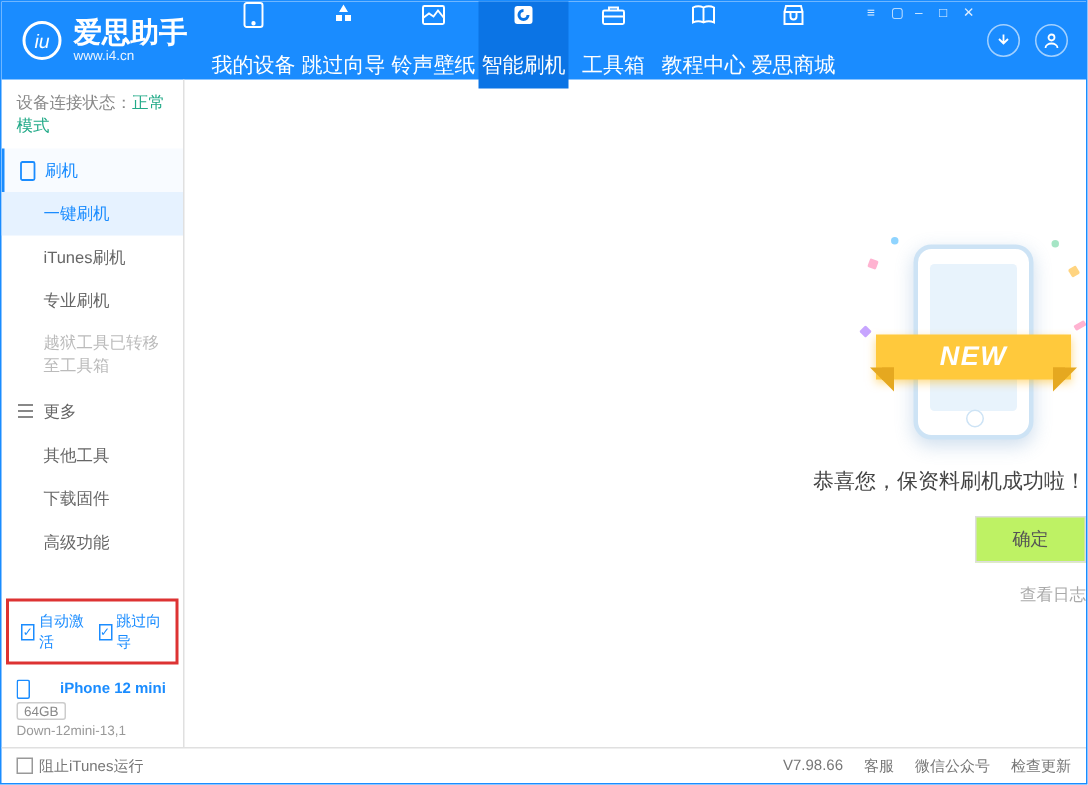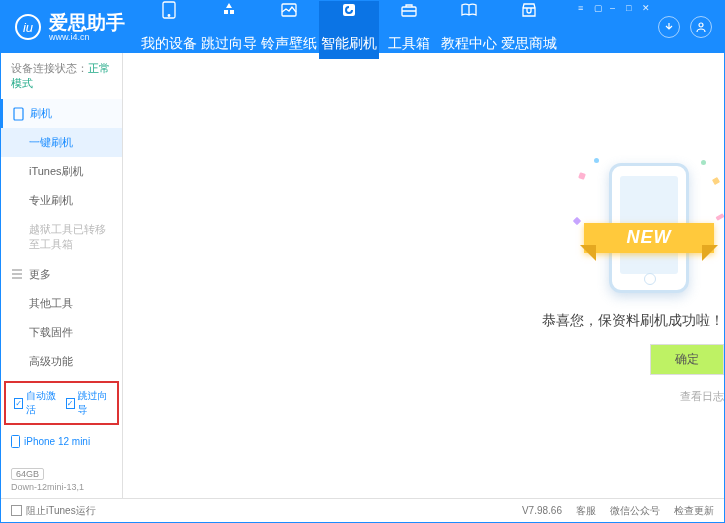--- a/index.html
+++ b/index.html
@@ -21,22 +21,22 @@
 .connstat .v{color:#2a8}
 .sec-head{display:flex;align-items:center;gap:6px;padding:7px 10px;font-size:11px;color:#666;cursor:pointer}
 .sec-head.ac{color:#1a8cff;border-left:2px solid #1a8cff;background:#f8fbff}
 .subitem{padding:7px 10px 7px 28px;cursor:pointer;color:#666}
 .subitem.ac{background:#e6f2ff;color:#1a8cff}
 .subitem.dim{color:#bbb}
 .checkrow{display:flex;gap:8px;padding:6px 8px;border:2px solid #d33;margin:4px 3px}
 .chk{display:flex;align-items:center;gap:3px;font-size:10px;color:#1a8cff;cursor:pointer}
 .chkbox{width:11px;height:11px;border:1px solid #1a8cff;display:flex;align-items:center;justify-content:center;font-size:8px;color:#1a8cff}
 .device{padding:6px 10px;font-size:10px}
-.devname{color:#1a8cff;font-weight:normal;display:flex;align-items:center;gap:4px}
-.devtag{display:inline-block;border:1px solid #ccc;border-radius:2px;padding:0 4px;font-size:9px;color:#888;margin-top:20px}
+.devname{color:#1a8cff;font-weight:bold;display:flex;align-items:center;gap:20px}
+.devtag{display:inline-block;border:1px solid #ccc;border-radius:2px;padding:0 4px;font-size:9px;color:#888;margin-top:2px}
 .devsub{color:#999;font-size:9px;margin-top:2px}
 .main{flex:1;display:flex;flex-direction:column;align-items:flex-end;justify-content:center;gap:14px}
 .illus{width:150px;height:150px;position:relative}
 .confetti{position:absolute;width:6px;height:6px;border-radius:1px}
 .phone{position:absolute;left:35px;top:15px;width:80px;height:130px;background:#fff;border:3px solid #cde3f5;border-radius:12px;box-shadow:0 4px 12px rgba(100,150,200,.3)}
 .phone:before{content:"";position:absolute;left:8px;top:10px;right:8px;bottom:16px;background:#e8f3fc;border-radius:3px}
 .phone:after{content:"";position:absolute;left:50%;bottom:5px;width:10px;height:10px;margin-left:-5px;border:1.5px solid #cde3f5;border-radius:50%}
 .banner{position:absolute;left:10px;right:10px;top:75px;height:30px;background:#ffc93c;display:flex;align-items:center;justify-content:center;font-weight:900;font-style:italic;color:#fff;font-size:18px;letter-spacing:1px;box-shadow:0 2px 6px rgba(255,180,0,.5)}
 .banner:before,.banner:after{content:"";position:absolute;width:0;height:0;border:8px solid transparent;top:22px}
 .banner:before{left:-4px;border-right-color:#e5a820;border-top-color:#e5a820}

